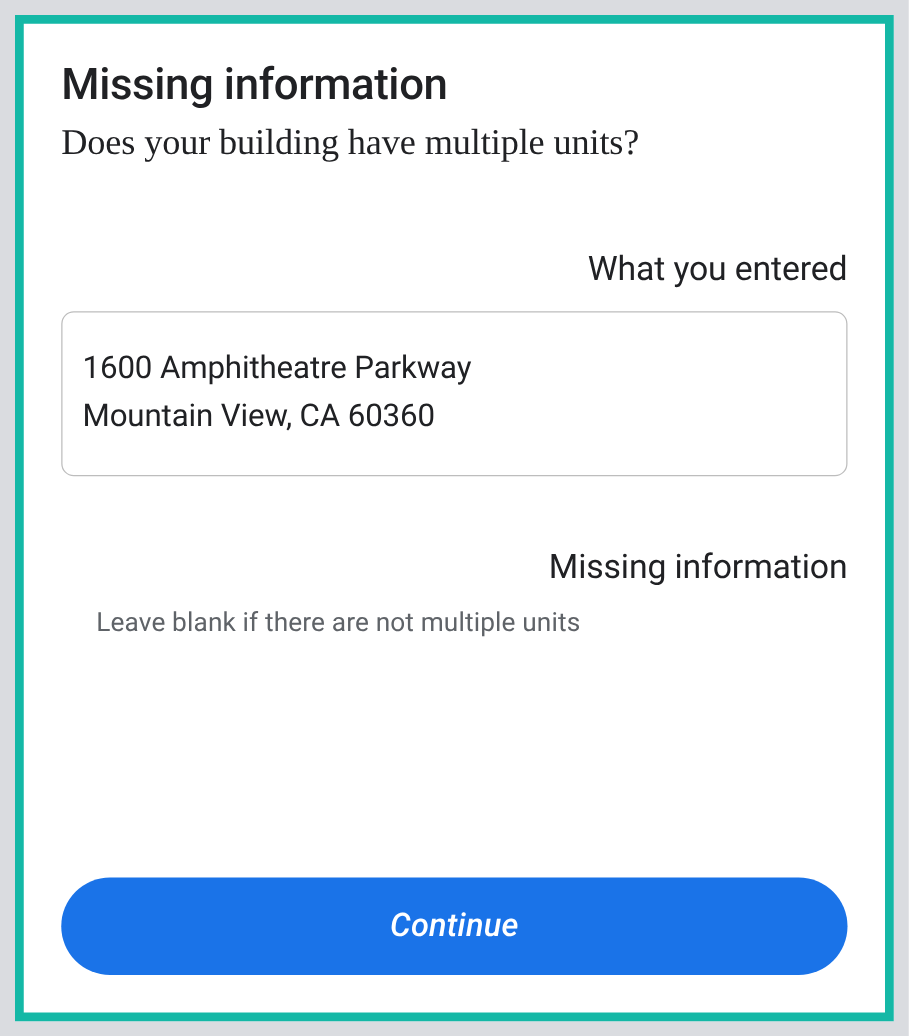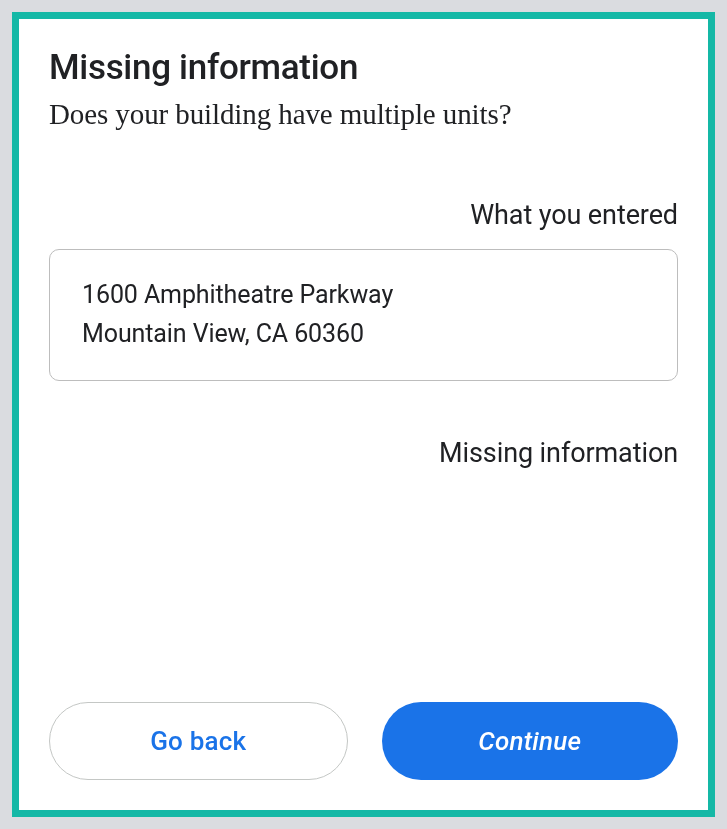--- a/index.html
+++ b/index.html
@@ -41,21 +41,21 @@
       font-size: 27px;
       font-weight: 400;
       color: #202124;
       letter-spacing: -0.1px;
       margin-bottom: 18px;
       text-align: right;
     }
     .entered-box {
       border: 1px solid #bdbdbd;
       border-radius: 10px;
-      padding: 26px 32px;
+      padding: 26px 16px;
       margin-bottom: 56px;
     }
     .entered-line {
       font-size: 25px;
       font-weight: 400;
       color: #202124;
       line-height: 1.55;
       letter-spacing: -0.1px;
     }
     .field-wrapper {
@@ -129,18 +129,18 @@
   <h1 class="title">Missing information</h1>
   <p class="subtitle">Does your building have multiple units?</p>
 
   <h2 class="section-heading">What you entered</h2>
   <div class="entered-box">
     <div class="entered-line">1600 Amphitheatre Parkway</div>
     <div class="entered-line">Mountain View, CA 60360</div>
   </div>
 
   <h2 class="section-heading">Missing information</h2>
+  <p class="helper-text">Leave blank if there are not multiple units</p>
 
   <div class="button-row">
-    <button class="btn btn-secondary">Go back</button>
     <button class="btn btn-primary">Continue</button>
   </div>
 </div>
 
 </body></html>

